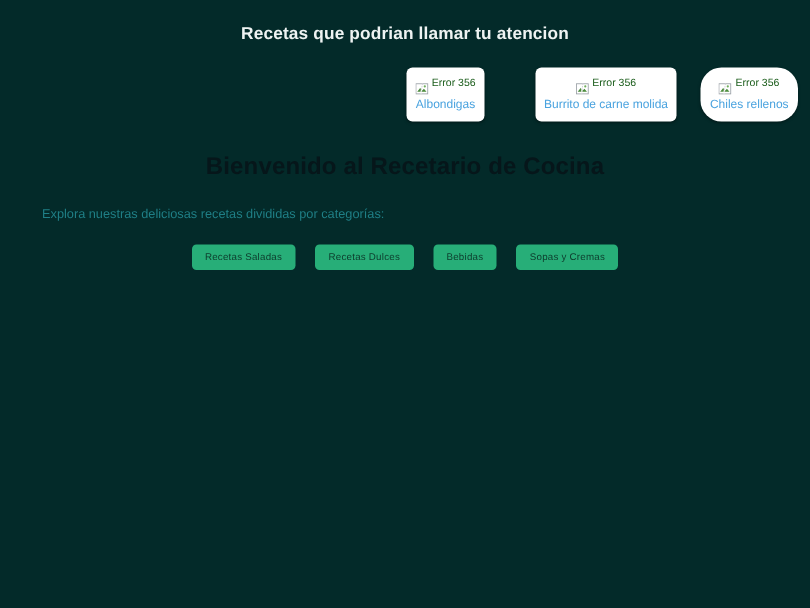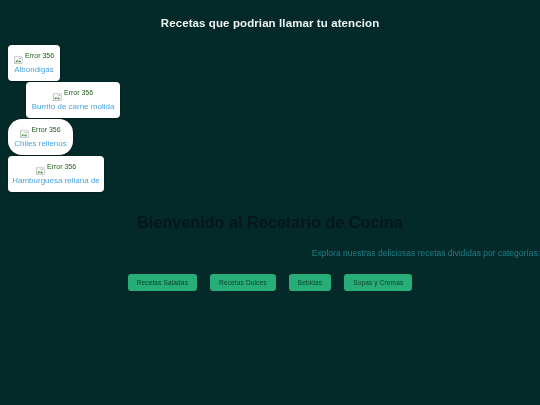--- a/index.html
+++ b/index.html
@@ -30,27 +30,26 @@
     font-size: 11.5px;
     font-weight: bold;
     letter-spacing: 0.1px;
     margin: 0;
     padding-top: 16px;
     line-height: 14px;
   }
 
   .card-row {
     display: flex;
-    justify-content: flex-start;
+    justify-content: flex-end;
     align-items: stretch;
-    gap: 1px;
+    gap: 16px;
     margin-top: 15px;
     padding: 0 8px;
     box-sizing: border-box;
-    flex-direction: column;
   }
 
   .recipe-card {
     background: #ffffff;
     border-radius: 4px;
     box-shadow: 0 1px 2px rgba(0,0,0,0.35);
     padding: 5px 6px 6px 6px;
     box-sizing: border-box;
     display: flex;
     flex-direction: column;
@@ -105,21 +104,21 @@
     margin: 0;
     padding-top: 21px;
     font-size: 16px;
     font-weight: bold;
     color: #06161a;
     line-height: 19px;
     letter-spacing: 0.1px;
   }
 
   .welcome-sub {
-    text-align: right;
+    text-align: left;
     margin: 0;
     padding-top: 16px;
     font-size: 8.5px;
     color: #1f7f86;
     line-height: 11px;
     padding-left: 28px;
   }
 
   .cat-row {
     display: flex;
@@ -193,35 +192,20 @@
             <circle cx="11" cy="4.6" r="1.3" fill="#6fae5a"></circle>
             <path d="M8.2 1.5 L6.4 13.5" stroke="#ffffff" stroke-width="1.6" fill="none"></path>
             <path d="M8.2 1.5 L6.4 13.5" stroke="#9aa0a6" stroke-width="0.6" stroke-dasharray="1.6 1.2" fill="none"></path>
           </svg>
         </span>
         <span class="alt-text">Error 356</span>
       </span>
       <span class="card-label">Chiles rellenos</span>
     </a>
 
-    <a class="recipe-card c4">
-      <span class="broken-img">
-        <span class="glyph">
-          <svg width="9" height="9" viewBox="0 0 16 16" xmlns="http://www.w3.org/2000/svg">
-            <rect x="0.5" y="1.5" width="14" height="12" fill="#ffffff" stroke="#9aa0a6" stroke-width="1"></rect>
-            <path d="M2 11 L5.5 6.5 L8 9.5 L10 7.5 L13 11 Z" fill="#4b8b3b"></path>
-            <circle cx="11" cy="4.6" r="1.3" fill="#6fae5a"></circle>
-            <path d="M8.2 1.5 L6.4 13.5" stroke="#ffffff" stroke-width="1.6" fill="none"></path>
-            <path d="M8.2 1.5 L6.4 13.5" stroke="#9aa0a6" stroke-width="0.6" stroke-dasharray="1.6 1.2" fill="none"></path>
-          </svg>
-        </span>
-        <span class="alt-text">Error 356</span>
-      </span>
-      <span class="card-label">Hamburguesa rellana de</span>
-    </a>
 
   </div>
 
   <h1 class="welcome-title">Bienvenido al Recetario de Cocina</h1>
 
   <p class="welcome-sub">Explora nuestras deliciosas recetas divididas por categorías:</p>
 
   <div class="cat-row">
     <button class="cat-btn">Recetas Saladas</button>
     <button class="cat-btn">Recetas Dulces</button>

